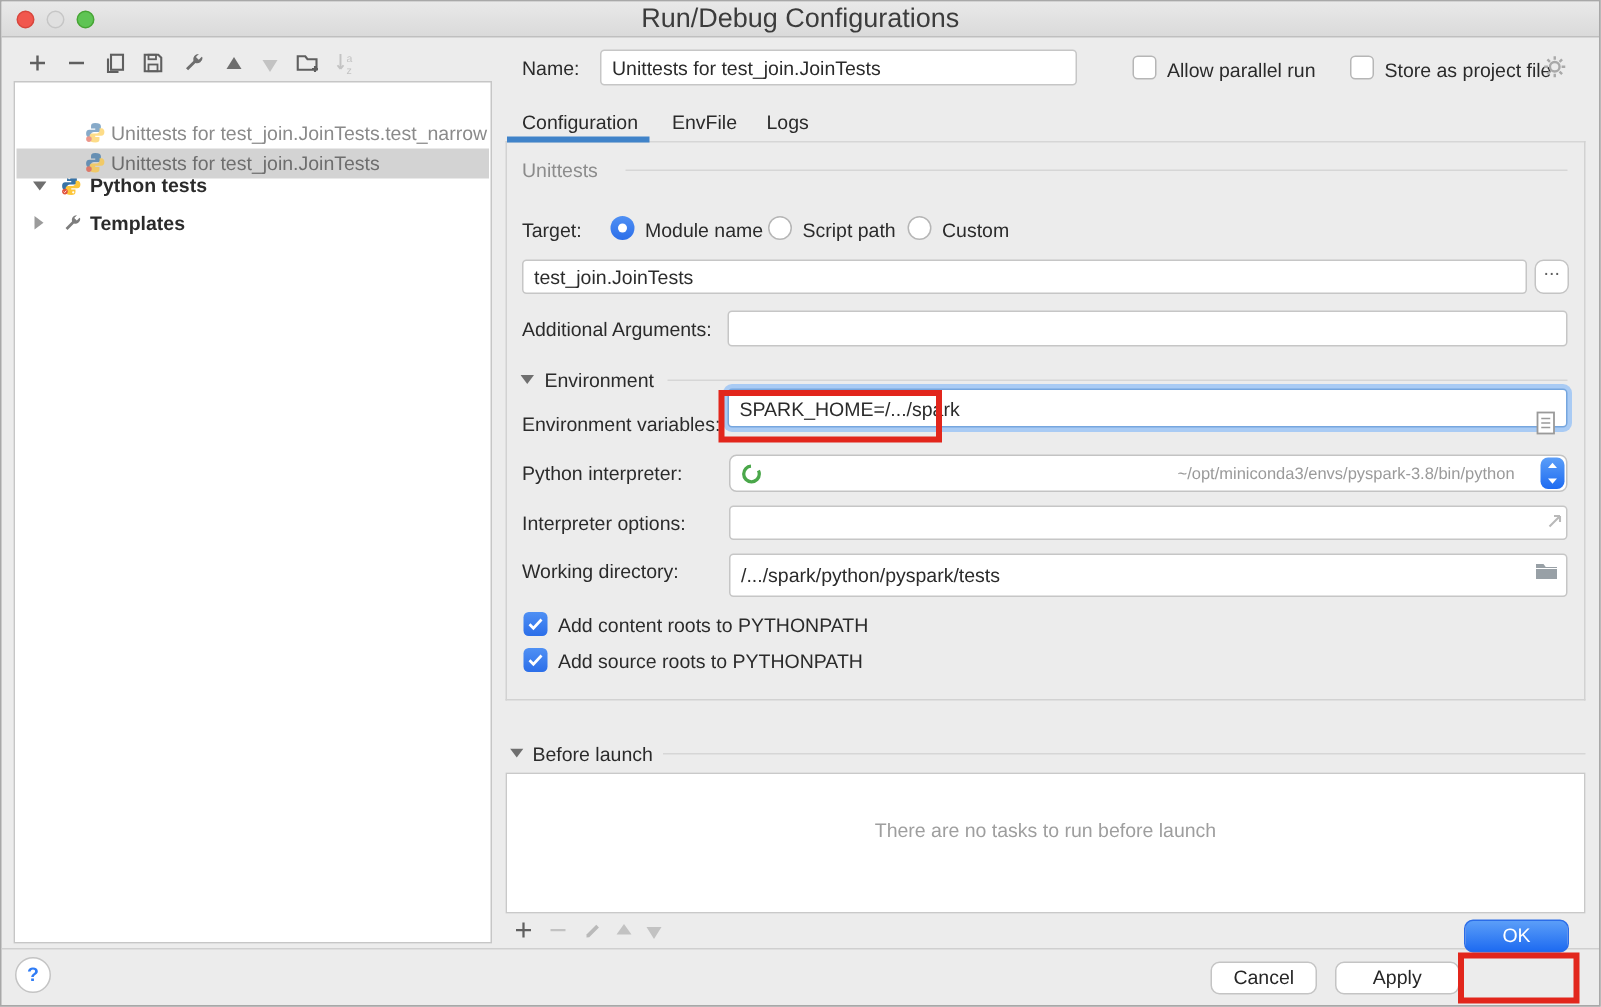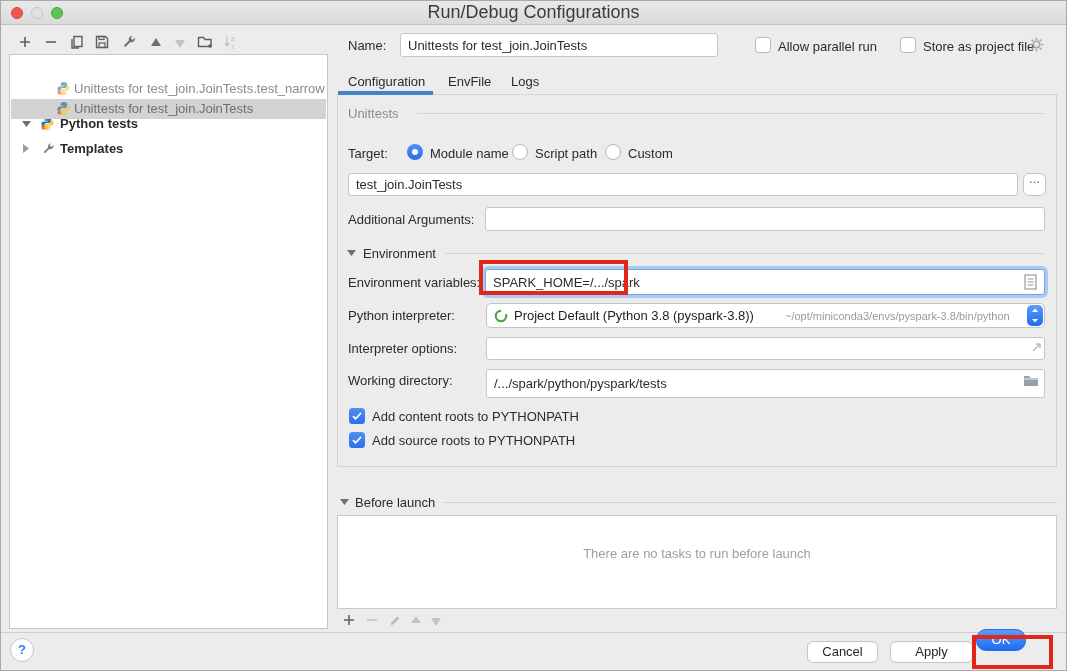--- a/index.html
+++ b/index.html
@@ -193,37 +193,36 @@
 
   <span class="abs" style="left:346px;top:249px;">
       <svg width="9" height="7">
         <path d="M0 0h9L4.5 6z" fill="#6f6f6f"></path>
       </svg>
     </span>
   <div class="lbl" style="left:362px;top:245px;">Environment</div>
   <div class="hairline" style="left:444px;top:252px;width:600px;"></div>
 
   <div class="lbl" style="left:347px;top:274px;">Environment variables:</div>
-  <input class="tfield focusfield" style="left: 484px; top: 268px; width: 560px; height: 26px;" value="SPARK_HOME=/.../spark">
+  <input class="tfield focusfield" style="left: 484px; top: 258px; width: 560px; height: 26px;" value="SPARK_HOME=/.../spark">
   <div class="abs" style="left:1023px;top:273px;">
     <svg width="13" height="16">
         <rect x="1" y="1" width="11" height="14" fill="#fff" stroke="#9a9a9a" stroke-width="1.2"></rect>
         <path d="M3.5 5h6M3.5 8h6M3.5 11h6" stroke="#9a9a9a" stroke-width="1.1"></path>
       </svg>
     </div>
   <div class="redbox" style="left:478px;top:259px;width:149px;height:35px;"></div>
 
   <div class="lbl" style="left:347px;top:307px;">Python interpreter:</div>
   <div class="abs" style="left:485px;top:302px;width:559px;height:25px;background:#fff;border:1px solid #c3c3c3;border-radius:5px;box-sizing:border-box;overflow:hidden;white-space:nowrap;">
     <span class="abs" style="left:7px;top:5px;">
         <svg width="14" height="14">
           <circle cx="7" cy="7" r="5.2" fill="none" stroke="#4aa74a" stroke-width="2.2" stroke-dasharray="24 6"></circle>
         </svg>
       </span>
-    <span class="abs" style="left:27px;top:4px;color:#1d1d1d;">Project Default (Python 3.8 (pyspark-3.8))</span>
     <span class="abs" style="left:298px;top:6px;font-size:11px;color:#9a9a9a;">~/opt/miniconda3/envs/pyspark-3.8/bin/python</span>
   </div>
   <div class="abs" style="left:1026px;top:304px;width:16px;height:21px;border-radius:5px;background:linear-gradient(#5b9ef8,#1e6bf1);">
     <svg width="16" height="21">
         <path d="M8 3.5l3 3.5H5z" fill="#fff"></path>
         <path d="M8 17.5L5 14h6z" fill="#fff"></path>
       </svg>
     </div>
 
   <div class="lbl" style="left:347px;top:340px;">Interpreter options:</div>
@@ -290,16 +289,16 @@
   <div class="abs" style="left:429px;top:616px;">
     <svg width="12" height="10">
         <path d="M6 9L1 1h10z" fill="#c2c2c2"></path>
       </svg>
     </div>
 
   <div class="hairline" style="left:0;top:631px;width:1067px;background:#cfcfcf;"></div>
   <div class="abs" style="left:9px;top:637px;width:24px;height:24px;border-radius:50%;background:#fff;border:1px solid #c4c4c4;box-sizing:border-box;text-align:center;line-height:22px;color:#2f7cf6;font-weight:bold;">?</div>
   <div class="btn" style="left:806px;top:640px;width:71px;">Cancel</div>
   <div class="btn" style="left:889px;top:640px;width:83px;">Apply</div>
-  <div class="btn primary" style="left:975px;top:628px;width:50px;border-radius:10px;">OK</div>
+  <div class="btn primary" style="left:975px;top:612px;width:70px;">OK</div>
   <div class="redbox" style="left:971px;top:634px;width:81px;height:34px;"></div>
 
 </div>
 
 </body></html>

